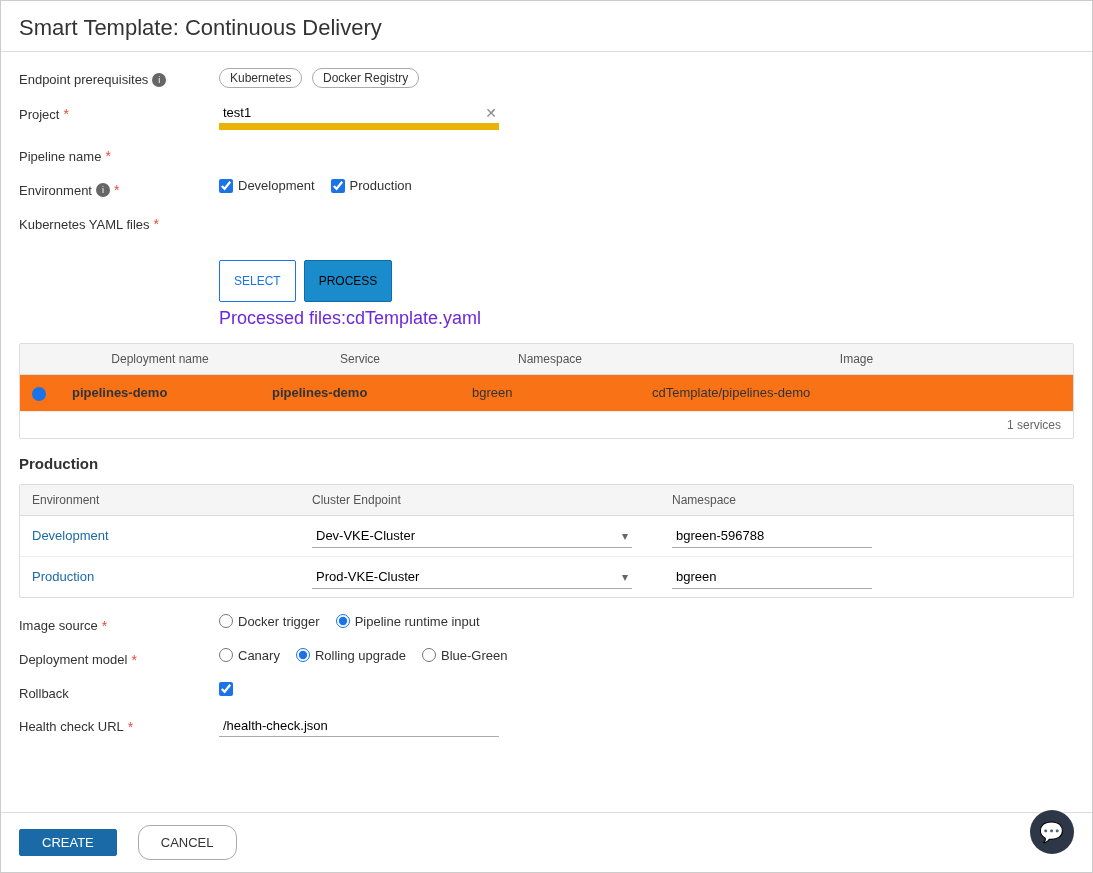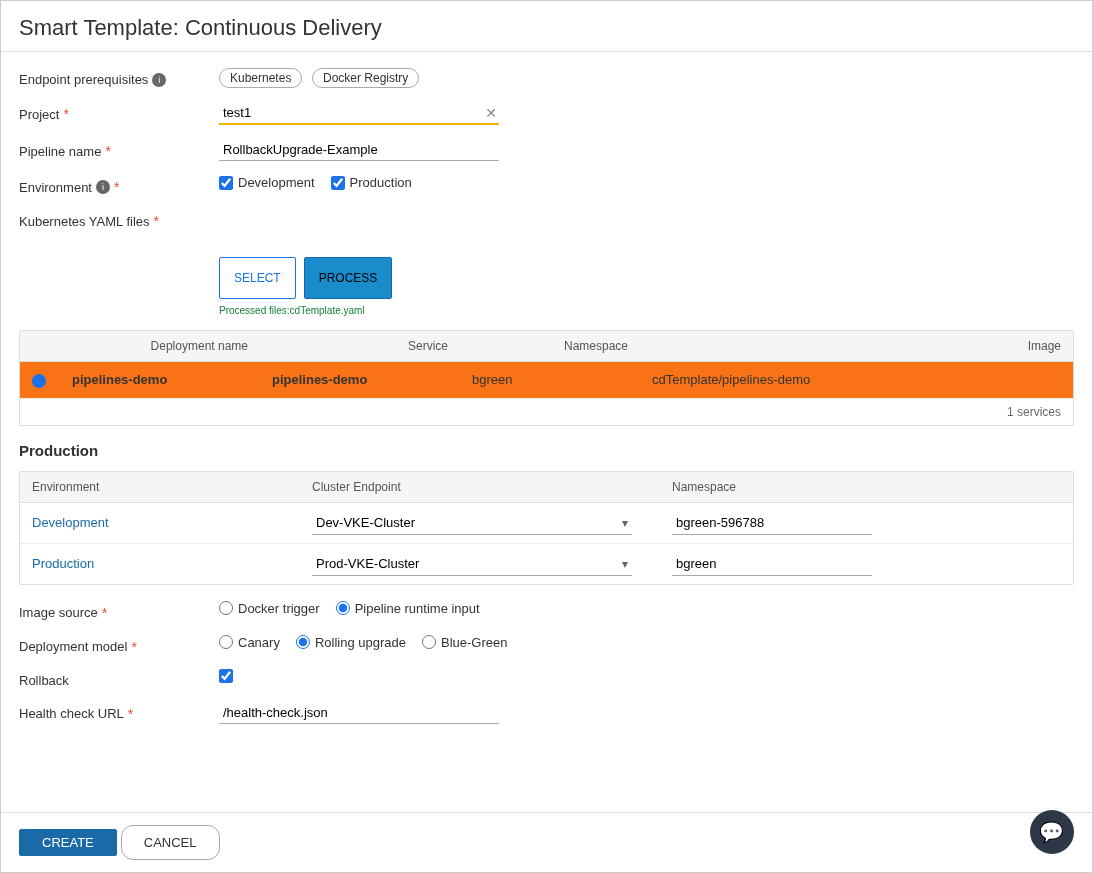--- a/index.html
+++ b/index.html
@@ -7,35 +7,35 @@
     .page-wrapper { width: 1093px; min-height: 873px; background: #fff; border: 1px solid #ccc; position: relative; padding: 0; }
     .page-title { font-size: 22px; font-weight: normal; color: #333; padding: 14px 18px 10px 18px; border-bottom: 1px solid #ddd; }
     .content { padding: 16px 18px; }
     .form-row { display: flex; align-items: flex-start; margin-bottom: 14px; }
     .form-label { width: 200px; min-width: 200px; padding-top: 4px; font-size: 13px; color: #333; display: flex; align-items: center; gap: 4px; }
     .required-star { color: #e74c3c; font-size: 14px; }
     .info-icon { display: inline-block; width: 14px; height: 14px; background: #666; color: #fff; border-radius: 50%; text-align: center; font-size: 9px; line-height: 14px; cursor: pointer; }
     .form-field { flex: 1; }
     .tag-badge { display: inline-block; border: 1px solid #aaa; border-radius: 12px; padding: 2px 10px; font-size: 12px; margin-right: 6px; color: #333; }
     .text-input { border: none; border-bottom: 1px solid #aaa; outline: none; padding: 3px 4px; font-size: 13px; width: 280px; background: transparent; }
-    .text-input-with-clear { display: flex; align-items: center; width: 280px; border-bottom: 2px solid #eab308; }
+    .text-input-with-clear { display: flex; align-items: center; width: 280px; border-bottom: 7px solid #eab308; }
     .text-input-with-clear input { border: none; outline: none; font-size: 13px; flex: 1; background: transparent; padding: 3px 4px; }
     .clear-btn { background: none; border: none; cursor: pointer; color: #888; font-size: 14px; padding: 0 2px; }
     .checkbox-group { display: flex; align-items: center; gap: 16px; }
     .checkbox-item { display: flex; align-items: center; gap: 5px; }
     .checkbox-item input[type="checkbox"] { accent-color: #1a73e8; width: 14px; height: 14px; }
     .file-buttons { display: flex; gap: 8px; margin-bottom: 6px; margin-top: 48px; }
     .btn-select { border: 1px solid #1a73e8; background: #fff; color: #1a73e8; padding: 5px 14px; font-size: 12px; cursor: pointer; border-radius: 2px; }
     .btn-process { border: 1px solid #0e6cad; background: #1a8ccb; color: #000000; padding: 13px 14px; font-size: 12px; cursor: pointer; border-radius: 2px; }
-    .processed-text { font-size: 10px; color: #15803d; }
+    .processed-text { font-size: 18px; color: #6d28d9; }
     .section-title { font-size: 15px; font-weight: bold; color: #333; margin: 8px 0 12px 0; }
     .table-wrapper { border: 1px solid #ddd; border-radius: 2px; margin-bottom: 6px; }
     .data-table { width: 100%; border-collapse: collapse; }
     .data-table thead tr { background: #f5f5f5; }
-    .data-table th { text-align: right; padding: 8px 12px; font-size: 12px; font-weight: normal; color: #555; border-bottom: 1px solid #ddd; }
+    .data-table th { text-align: center; padding: 8px 12px; font-size: 12px; font-weight: normal; color: #555; border-bottom: 1px solid #ddd; }
     .data-table td { padding: 10px 12px; font-size: 13px; border-bottom: 1px solid #eee; }
     .data-table tbody tr.selected { background: #f97316; border-radius: 18px; }
     .data-table tbody tr:last-child td { border-bottom: none; }
     .radio-dot { display: inline-block; width: 14px; height: 14px; border-radius: 50%; background: #1a73e8; border: 2px solid #1a73e8; vertical-align: middle; }
     .table-footer { text-align: right; padding: 6px 12px; font-size: 12px; color: #666; border-top: 1px solid #eee; }
     .deployment-table-wrapper { border: 1px solid #ddd; border-radius: 2px; margin-bottom: 14px; }
     .deployment-table { width: 100%; border-collapse: collapse; }
     .deployment-table thead tr { background: #f5f5f5; }
     .deployment-table th { text-align: left; padding: 8px 12px; font-size: 12px; font-weight: normal; color: #555; border-bottom: 1px solid #ddd; }
     .deployment-table td { padding: 8px 12px; font-size: 13px; border-bottom: 1px solid #eee; vertical-align: middle; }
@@ -43,21 +43,21 @@
     .env-cell { color: #1a6aa8; font-size: 13px; }
     .select-wrapper { position: relative; display: inline-block; width: 320px; }
     .select-wrapper select { width: 100%; border: none; border-bottom: 1px solid #aaa; outline: none; padding: 4px 24px 4px 4px; font-size: 13px; appearance: none; background: transparent; cursor: pointer; }
     .select-wrapper::after { content: '▾'; position: absolute; right: 4px; top: 50%; transform: translateY(-50%); pointer-events: none; color: #666; font-size: 12px; }
     .namespace-input { border: none; border-bottom: 1px solid #aaa; outline: none; padding: 4px; font-size: 13px; width: 200px; background: transparent; }
     .radio-group { display: flex; align-items: center; gap: 16px; }
     .radio-item { display: flex; align-items: center; gap: 5px; }
     .radio-item input[type="radio"] { accent-color: #1a73e8; width: 14px; height: 14px; }
     .rollback-checkbox { accent-color: #1a73e8; width: 14px; height: 14px; }
     .bottom-buttons { display: flex; align-items: center; gap: 0; padding: 12px 18px; border-top: 1px solid #ddd; position: absolute; bottom: 0; left: 0; width: 100%; background: #fff; }
-    .btn-create { background: #1a6aa8; color: #fff; border: 1px solid #1a6aa8; padding: 5px 22px; font-size: 13px; cursor: pointer; border-radius: 2px; margin-right: 4px; }
+    .btn-create { background: #1a6aa8; color: #fff; border: 1px solid #1a6aa8; padding: 5px 22px; font-size: 13px; cursor: pointer; border-radius: 2px; margin-right: 21px; }
     .btn-cancel { background: #fff; color: #333; border: 1px solid #aaa; padding: 9px 22px; font-size: 13px; cursor: pointer; border-radius: 12px; }
     .chat-bubble { position: absolute; bottom: 18px; right: 18px; width: 44px; height: 44px; background: #2d3748; border-radius: 50%; display: flex; align-items: center; justify-content: center; cursor: pointer; }
     .chat-bubble-icon { color: #fff; font-size: 20px; }
     .section-block { margin-bottom: 16px; }
     .col-deployment { width: 200px; }
     .col-service { width: 200px; }
     .col-namespace { width: 180px; }
     .col-image { width: auto; }
     .col-env { width: 280px; }
     .col-cluster { width: 360px; }
@@ -92,23 +92,20 @@
           <button class="clear-btn">✕</button>
         </div>
       </div>
     </div>
 
     <div class="form-row">
       <div class="form-label">
         <span>Pipeline name</span>
         <span class="required-star">*</span>
       </div>
-      <div class="form-field">
-        <input type="text" class="text-input" value="RollbackUpgrade-Example" style="width: 280px;">
-      </div>
     </div>
 
     <div class="form-row">
       <div class="form-label">
         <span>Environment</span>
         <span class="info-icon">i</span>
         <span class="required-star">*</span>
       </div>
       <div class="form-field checkbox-group">
         <label class="checkbox-item">

